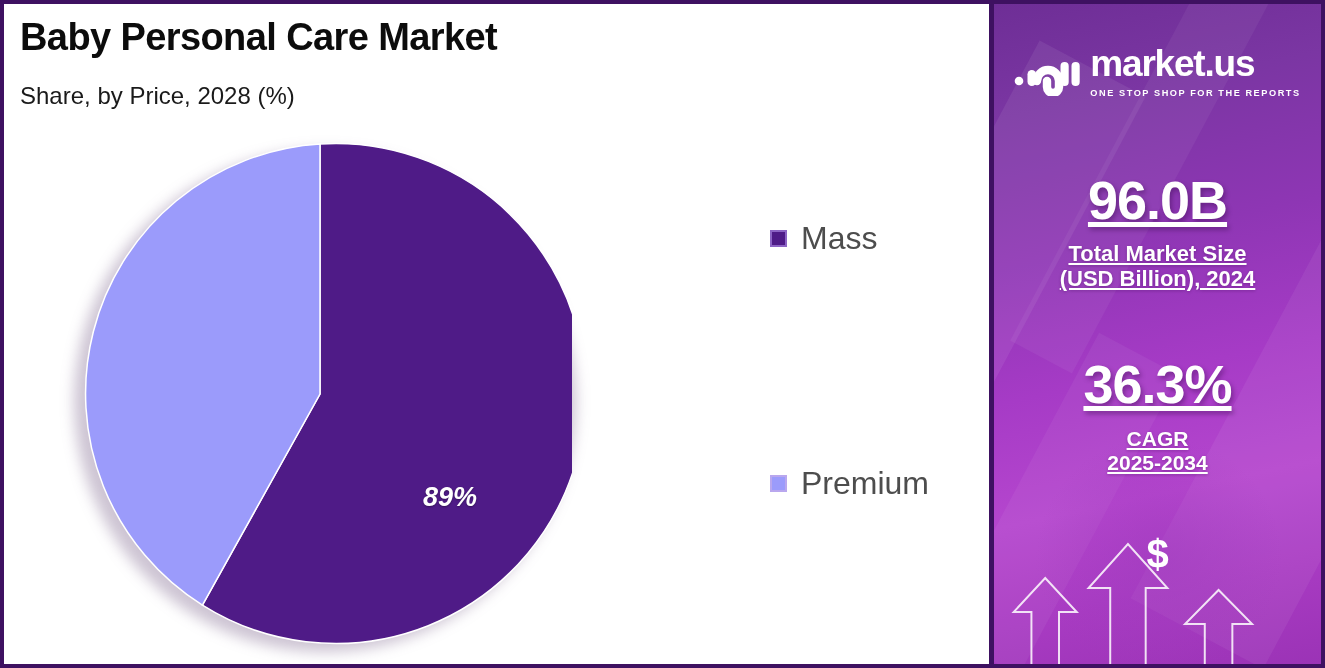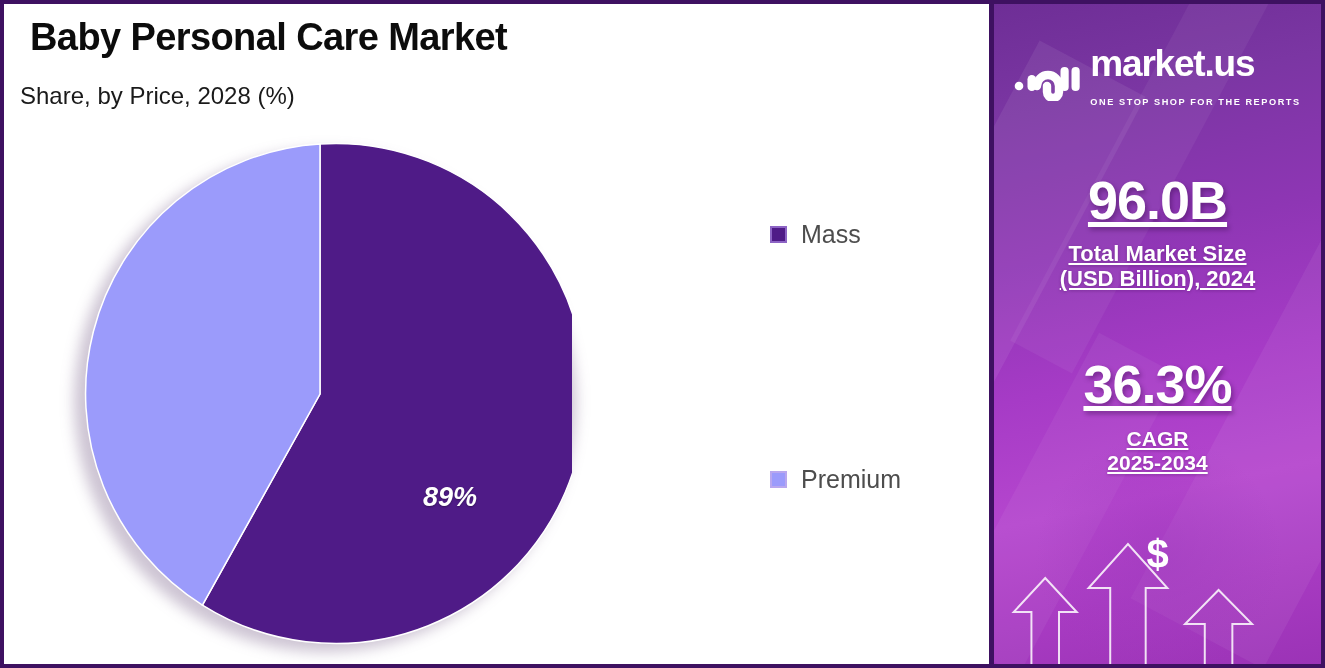--- a/index.html
+++ b/index.html
@@ -24,21 +24,21 @@
   #chart-panel {
     position: absolute;
     left: 0;
     top: 0;
     width: 985px;
     height: 660px;
     background: #ffffff;
   }
   #page-title {
     position: absolute;
-    left: 26px;
+    left: 16px;
     top: 12px;
     font-size: 38px;
     font-weight: bold;
     color: #0c0c0c;
     letter-spacing: -0.6px;
     white-space: nowrap;
   }
   #chart-subtitle {
     position: absolute;
     left: 16px;
@@ -103,21 +103,21 @@
   }
   .legend-swatch.mass {
     background: #4F1B87;
     border: 2px solid #8C63C4;
   }
   .legend-swatch.premium {
     background: #9B9BFB;
     border: 2px solid #B9A7EE;
   }
   .legend-label {
-    font-size: 25px;
+    font-size: 32px;
     color: #4d4d4d;
     white-space: nowrap;
   }
 
   
   #brand-panel {
     position: absolute;
     left: 985px;
     top: 0;
     width: 332px;
@@ -172,21 +172,21 @@
     font-weight: bold;
     color: #ffffff;
     letter-spacing: -1.2px;
     line-height: 0.95;
   }
   #logo-tagline {
     font-size: 9.2px;
     font-weight: bold;
     color: #ffffff;
     letter-spacing: 1.55px;
-    margin-top: 16px;
+    margin-top: 7px;
     white-space: nowrap;
   }
 
   
   .stat-block {
     position: absolute;
     left: 0;
     width: 100%;
     text-align: center;
     color: #ffffff;

